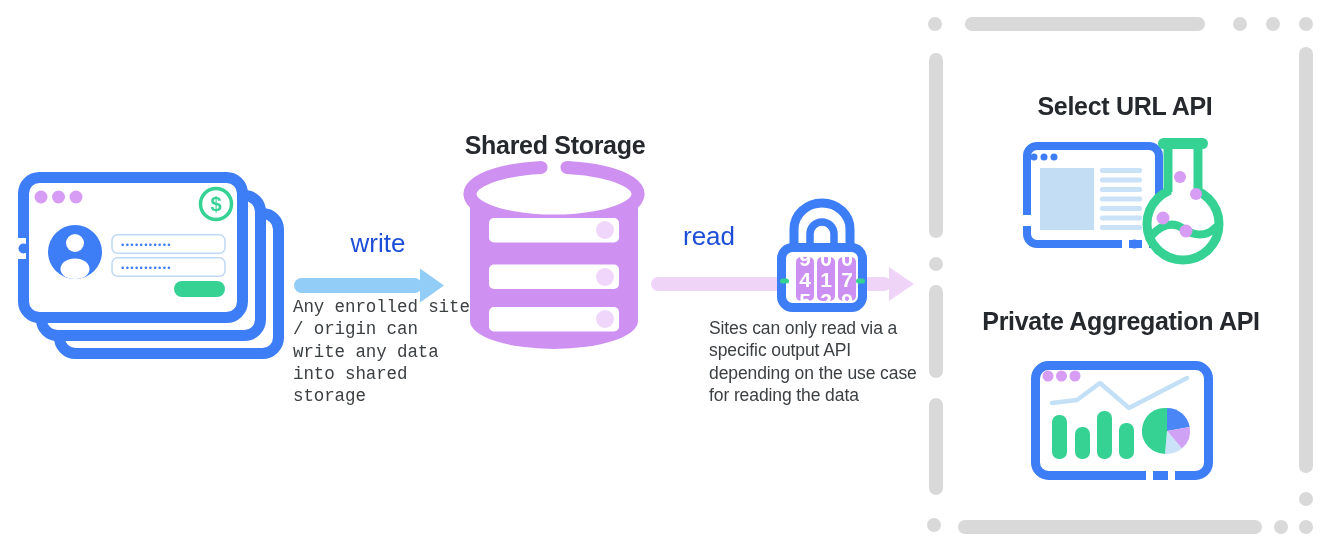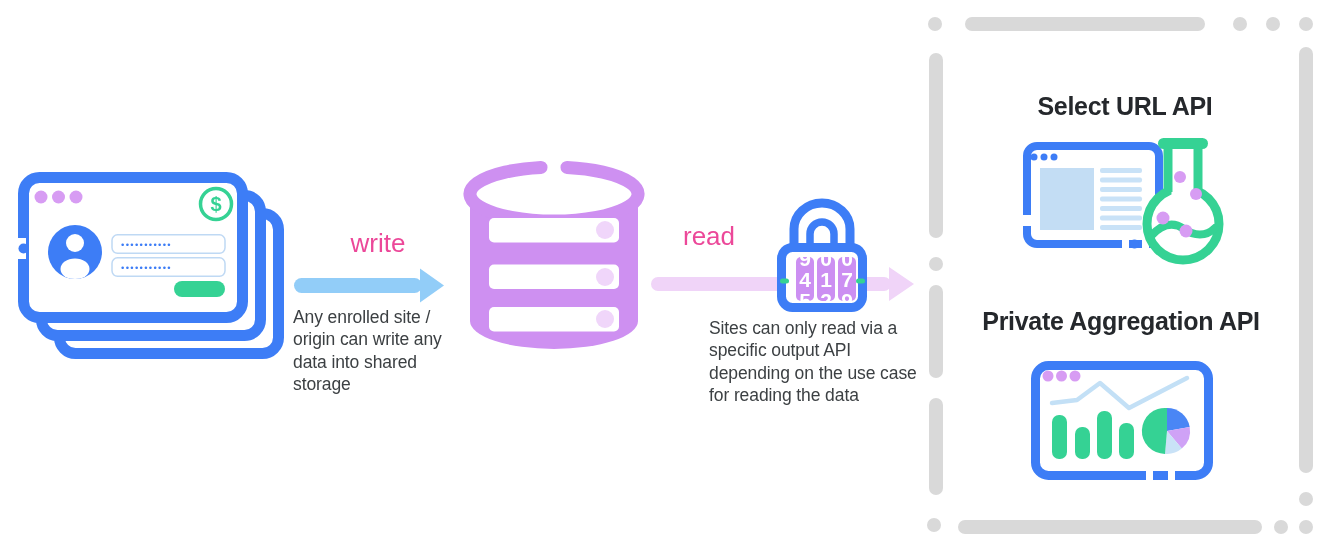--- a/index.html
+++ b/index.html
@@ -1,20 +1,20 @@
 <!DOCTYPE html>
 <html><head>
 <meta charset="utf-8">
 <style>
   html,body{margin:0;padding:0;background:#ffffff;}
   #canvas{position:relative;width:1333px;height:555px;background:#fff;overflow:hidden;
           font-family:"Liberation Sans",sans-serif;}
   #art{position:absolute;left:0;top:0;}
   .h{position:absolute;font-weight:bold;font-size:25px;color:#25282c;text-align:center;letter-spacing:-0.3px;}
-  .flowlabel{position:absolute;font-size:26px;color:#ec4899;text-align:center;font-weight:400;}
+  .flowlabel{position:absolute;font-size:26px;color:#1d4ed8;text-align:center;font-weight:400;}
   .desc{position:absolute;font-size:17.5px;line-height:22.3px;color:#3c4043;letter-spacing:-0.1px;}
   
   .sB{stroke:#3d7df6}.fB{fill:#3d7df6}
   .sG{stroke:#35d294}.fG{fill:#35d294}
   .sP{stroke:#ce90f1}.fP{fill:#ce90f1}
   .fW{fill:#ffffff}.nf{fill:none}
   .fDot{fill:#d79cf3}
   .fLB{fill:#c9e2f7}
   .fLB2{fill:#c3ddf4}
   .fGray{fill:#d9d9d9}
@@ -206,23 +206,24 @@
     </g>
     <g>
       <path d="M1167,431 L1167,408 A23,23 0 0 1 1189.7,427 Z" fill="#4a86f5"></path>
       <path d="M1167,431 L1189.7,427 A23,23 0 0 1 1181.8,448.6 Z" fill="#cfa2f6"></path>
       <path d="M1167,431 L1181.8,448.6 A23,23 0 0 1 1165,453.9 Z" fill="#c9e2f7"></path>
       <path d="M1167,431 L1165,453.9 A23,23 0 1 1 1167,408 Z" class="fG"></path>
     </g>
   </g>
 </svg>
 
+<div class="h" style="left:430px;top:131px;width:250px;">Shared Storage</div>
 
 <div class="flowlabel" style="left:328px;top:228px;width:100px;">write</div>
-<div class="desc" style="left:293px;top:306px;width:180px;">Any enrolled site / origin can write any data into shared storage</div>
+<div class="desc" style="left:293px;top:296px;width:180px;font-family:Liberation Mono, monospace;">Any enrolled site / origin can write any data into shared storage</div>
 
 <div class="flowlabel" style="left:659px;top:221px;width:100px;">read</div>
 <div class="desc" style="left:665px;top:317px;width:220px;margin-left:44px;">Sites can only read via a specific output API depending on the use case for reading the data</div>
 
 <div class="h" style="left:1000px;top:92px;width:250px;">Select URL API</div>
 <div class="h" style="left:946px;top:307px;width:350px;">Private Aggregation API</div>
 
 </div>
 
 </body></html>

